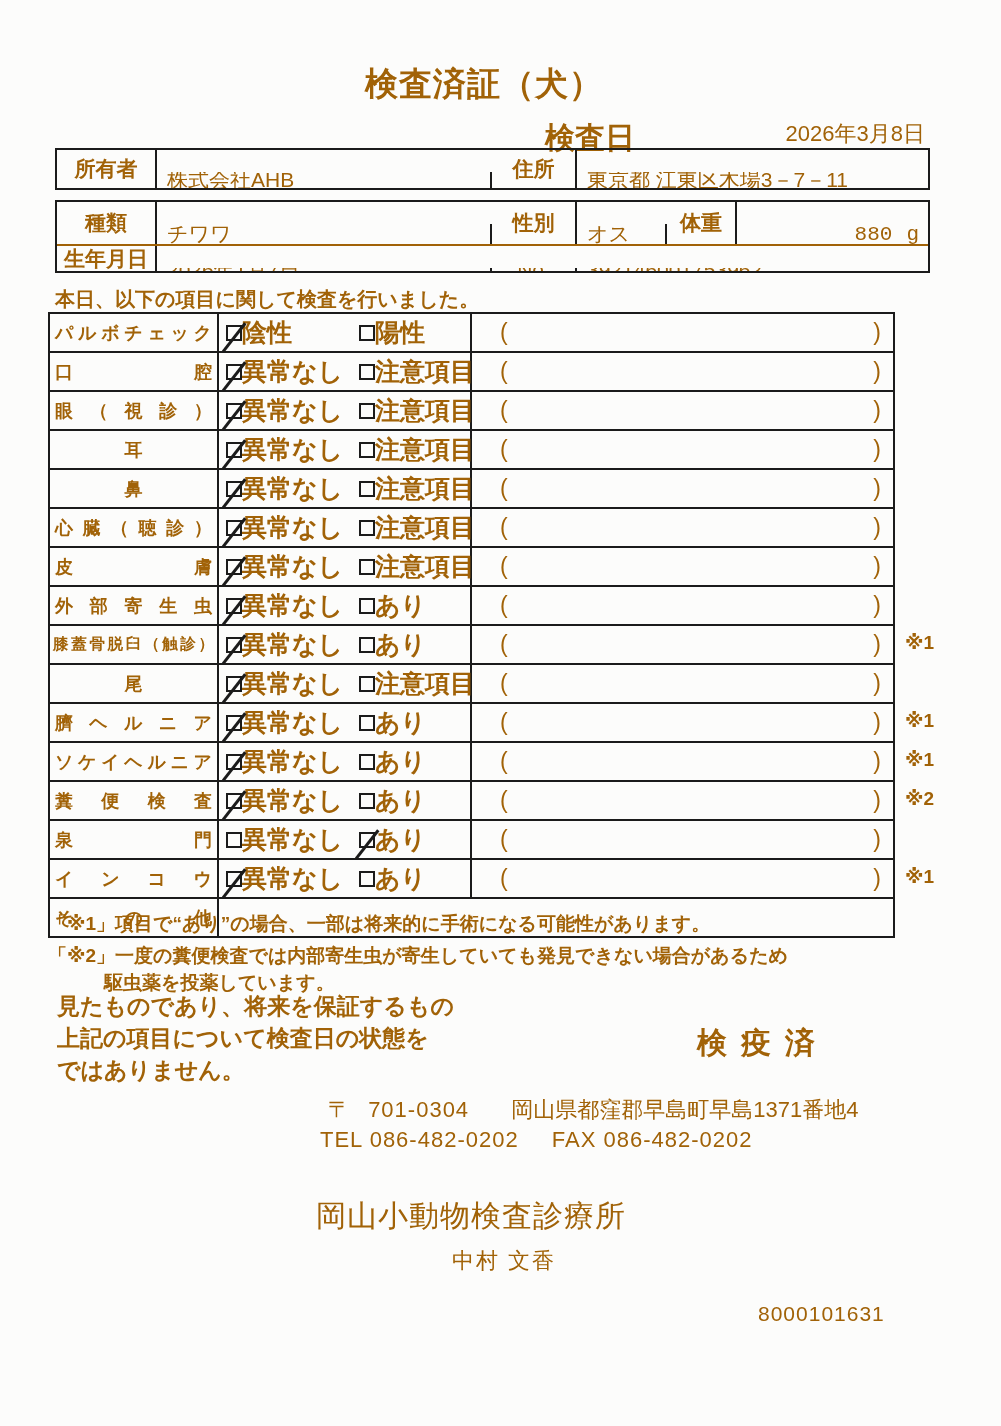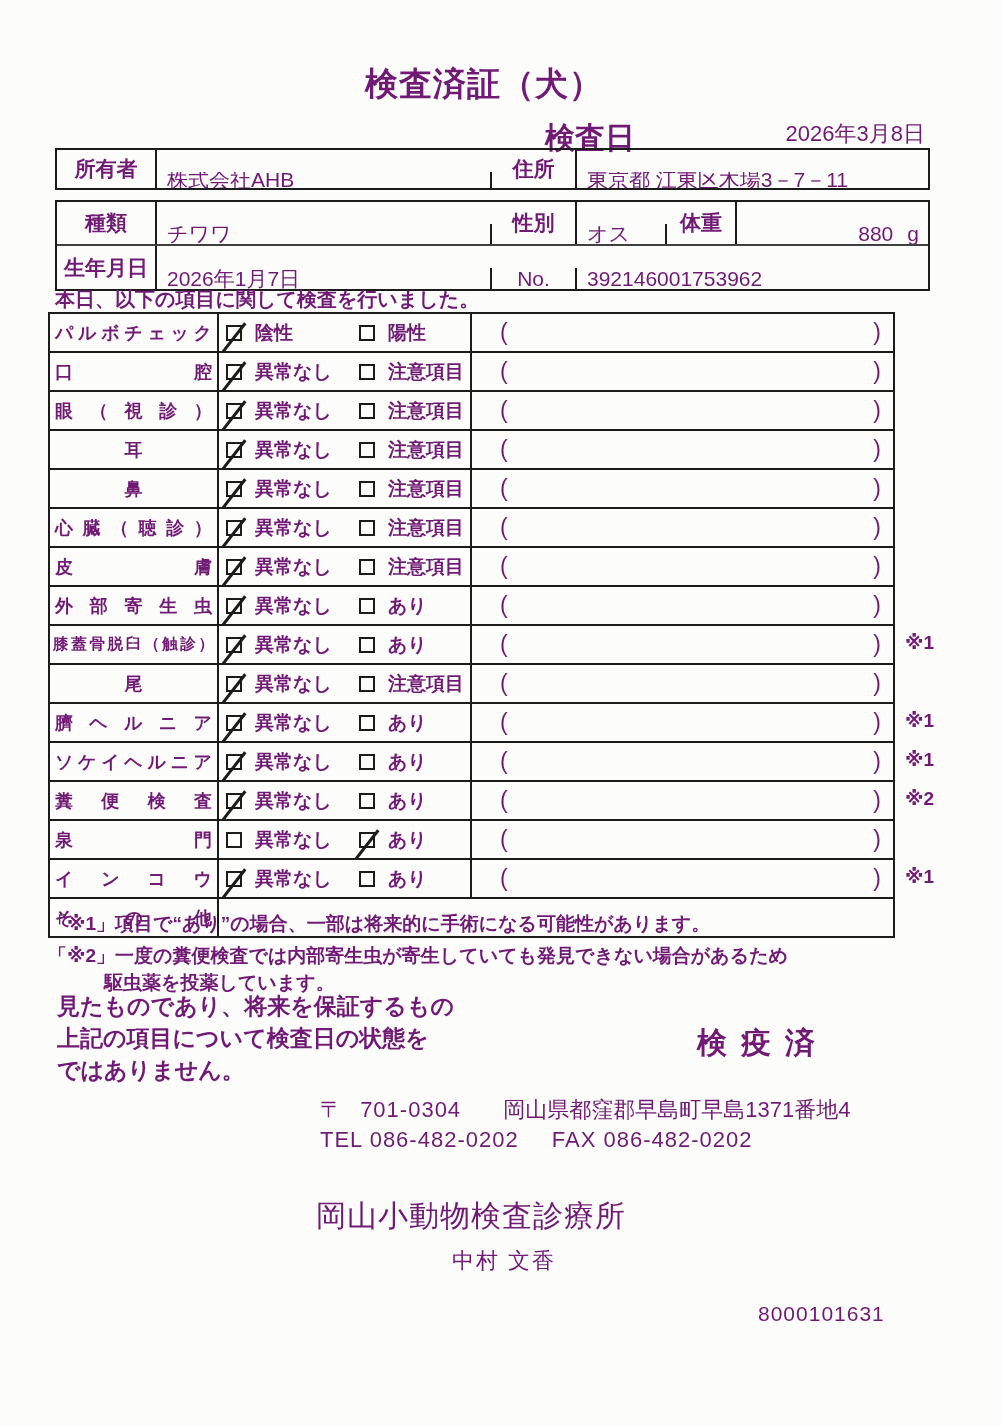--- a/index.html
+++ b/index.html
@@ -2,21 +2,21 @@
 <html><head>
 <meta charset="utf-8">
 <style>
   html,body{margin:0;padding:0;background:#e8e8e8;}
   .page{
     position:relative;
     width:1001px;
     height:1426px;
     margin:0 auto;
     background:#fcfcfb;
-    color:#701a75;
+    color:#a16207;
     font-family:"Liberation Sans","DejaVu Sans",sans-serif;
     overflow:hidden;
   }
   
   .title{
     position:absolute;top:62px;left:0;width:968px;
     text-align:center;font-size:33px;font-weight:bold;letter-spacing:1px;
   }
   .exam-date-label{position:absolute;left:545px;top:118px;font-size:30px;font-weight:bold;}
   .exam-date-value{position:absolute;top:119px;right:76px;font-size:22px;}
@@ -30,22 +30,22 @@
   .owner-table{
     position:absolute;left:55px;top:148px;width:875px;height:42px;
     border:2px solid #1b1b1b;display:grid;grid-template-columns:100px 335px 85px 1fr;
     box-sizing:border-box;
   }
   .info-table{
     position:absolute;left:55px;top:200px;width:875px;
     border:2px solid #1b1b1b;box-sizing:border-box;
   }
   .irow{display:grid;}
-  .irow.r1{grid-template-columns:100px 335px 85px 90px 70px 1fr;height:42px;border-bottom:2px solid #404040;}
-  .irow.r2{grid-template-columns:100px 335px 85px 1fr;height:43px;}
+  .irow.r1{grid-template-columns:100px 335px 85px 90px 70px 1fr;height:42px;border-bottom:2px solid #a16207;font-family:Liberation Mono, monospace;}
+  .irow.r2{grid-template-columns:100px 335px 85px 1fr;height:25px;}
   .hcell.wval{justify-content:flex-end;padding-right:9px;gap:14px;}
   .hcell.center{justify-content:center;padding-left:0;}
 
   .intro{position:absolute;left:55px;top:286px;font-size:20px;font-weight:bold;}
 
   
   .exam-table{
     position:absolute;left:48px;top:312px;width:847px;
     border:2px solid #1b1b1b;box-sizing:border-box;
   }
@@ -58,34 +58,34 @@
   .label-inner.center{justify-content:center;}
   .echecks{border-right:2px solid #1b1b1b;position:relative;}
   .cbgroup{position:absolute;top:0;height:100%;display:flex;align-items:center;}
   .cbgroup.g1{left:7px;}
   .cbgroup.g2{left:140px;}
   .cb{width:12px;height:12px;border:2px solid #1b1b1b;position:relative;flex:none;}
   .cb.checked::after{
     content:"";position:absolute;width:36px;height:2.5px;background:#1b1b1b;
     left:-12px;top:9px;transform:rotate(-52deg);
   }
-  .cblabel{font-size:19px;margin-left:13px;font-weight:bold;white-space:nowrap;}
+  .cblabel{font-size:25px;margin-left:0;font-weight:bold;white-space:nowrap;}
   .eparen{justify-content:space-between;padding:0 12px 0 28px;font-size:23px;}
   .erow-note{position:absolute;left:calc(100% + 12px);top:5px;font-size:19px;font-weight:bold;white-space:nowrap;}
 
   
   .fn{position:absolute;font-size:19px;font-weight:bold;white-space:nowrap;}
   .fn1{left:48px;top:911px;}
   .fn2{left:48px;top:943px;}
   .fn2b{left:104px;top:970px;}
   .disclaimer{position:absolute;left:57px;top:990px;font-size:23px;font-weight:bold;line-height:32px;}
   .stamp{position:absolute;left:697px;top:1023px;font-size:30px;font-weight:bold;letter-spacing:14px;white-space:nowrap;}
 
   
-  .postal-line{position:absolute;left:320px;top:1095px;font-size:22px;white-space:nowrap;}
+  .postal-line{position:absolute;left:328px;top:1095px;font-size:22px;white-space:nowrap;}
   .postal-line .pmark{margin-right:12px;}
   .postal-line .pcode{margin-right:36px;letter-spacing:1px;}
   .tel-line{position:absolute;left:320px;top:1127px;font-size:22px;white-space:nowrap;letter-spacing:1px;}
   .tel-line .tel{margin-right:26px;}
   .clinic-name{position:absolute;left:316px;top:1196px;font-size:30px;letter-spacing:1px;}
   .vet-name{position:absolute;left:452px;top:1246px;font-size:22px;letter-spacing:2px;}
   .doc-number{position:absolute;left:758px;top:1302px;font-size:21px;letter-spacing:1px;}
 </style>
 </head>
 <body>

